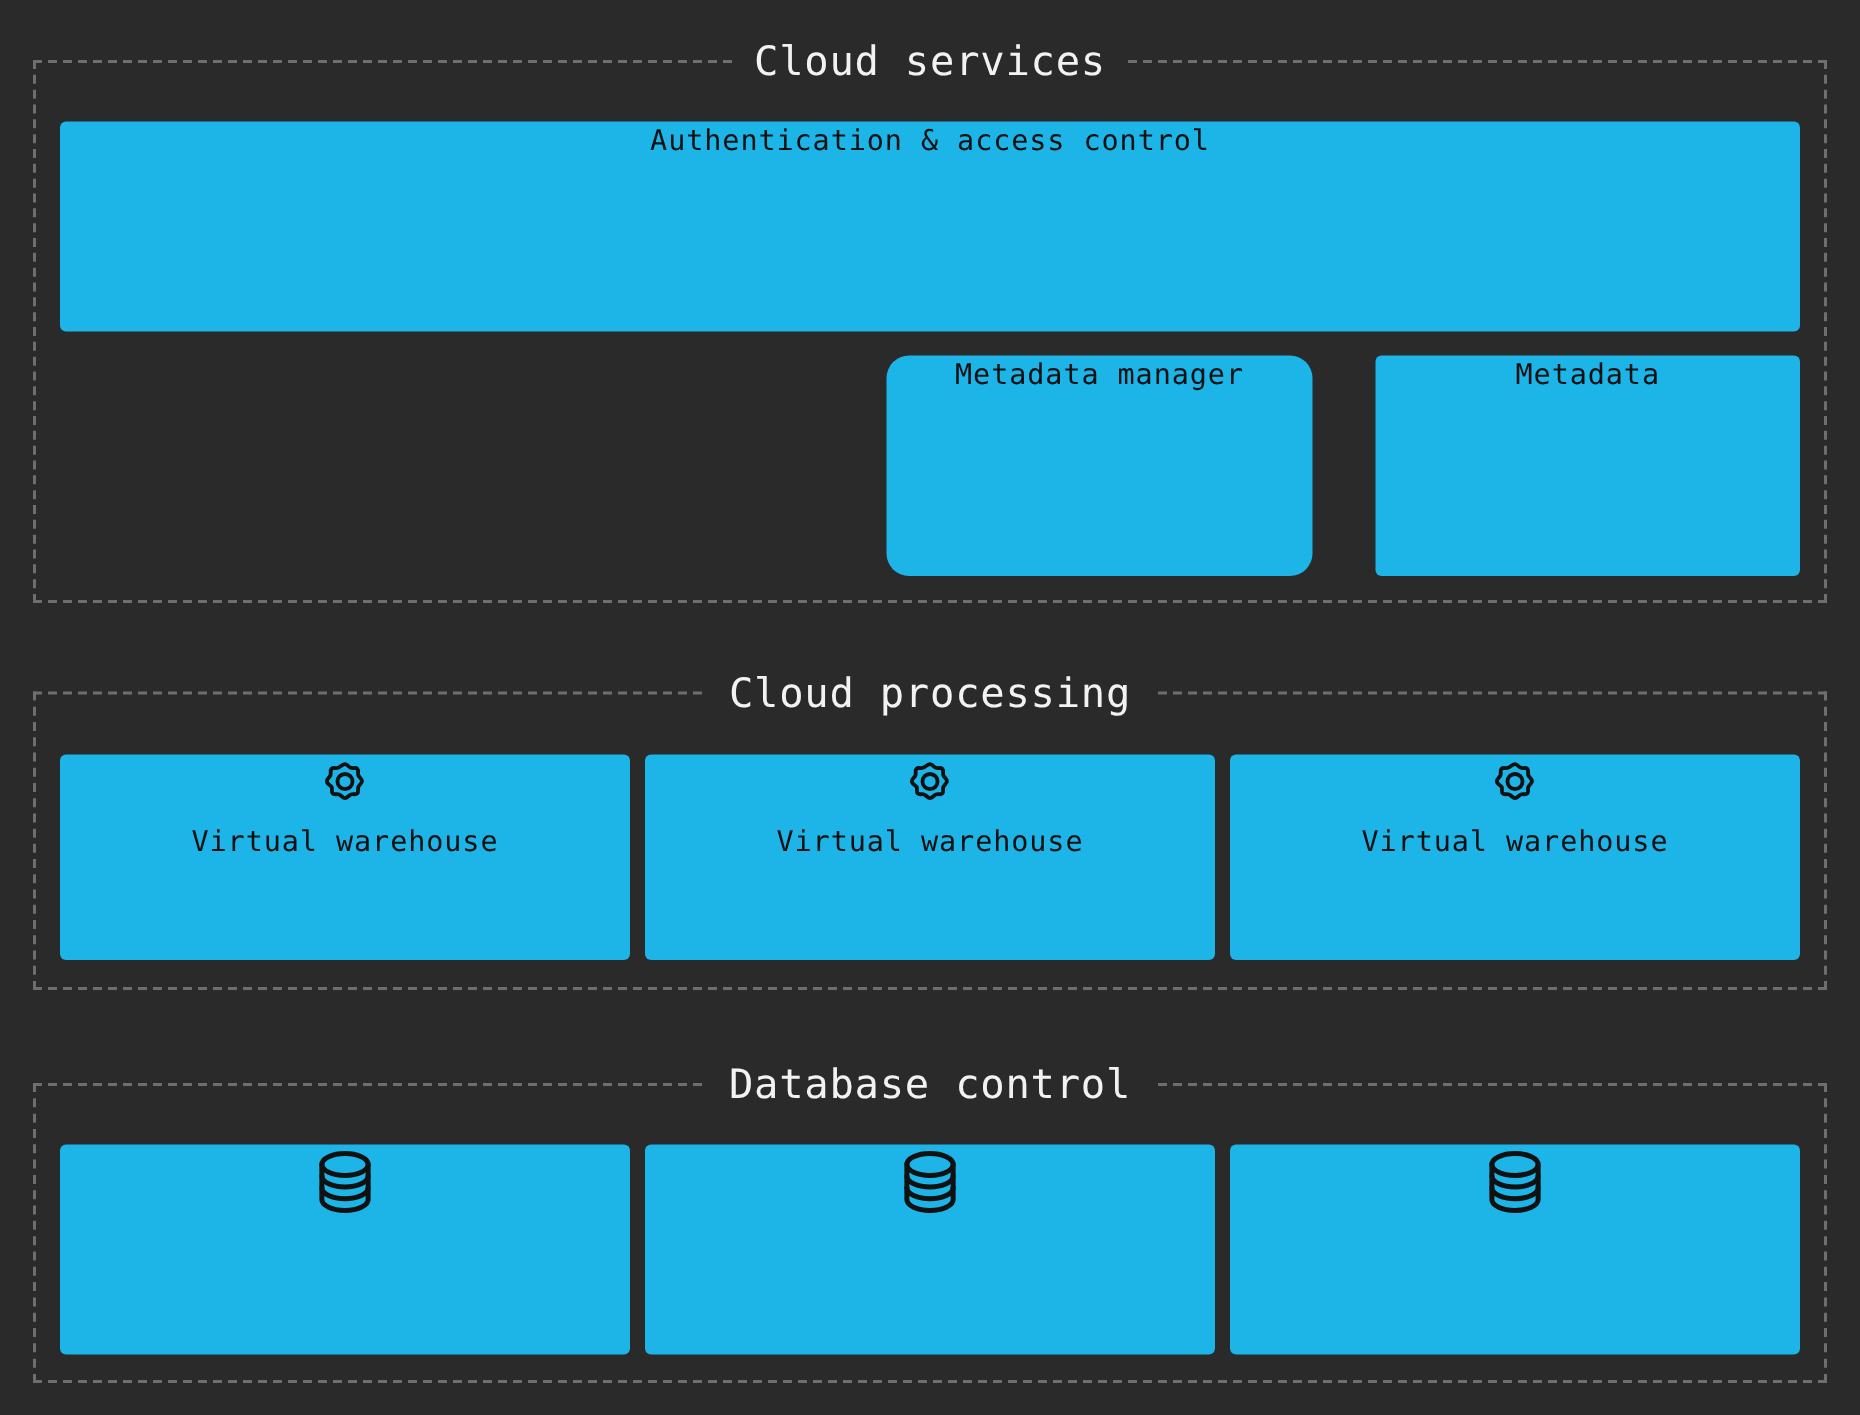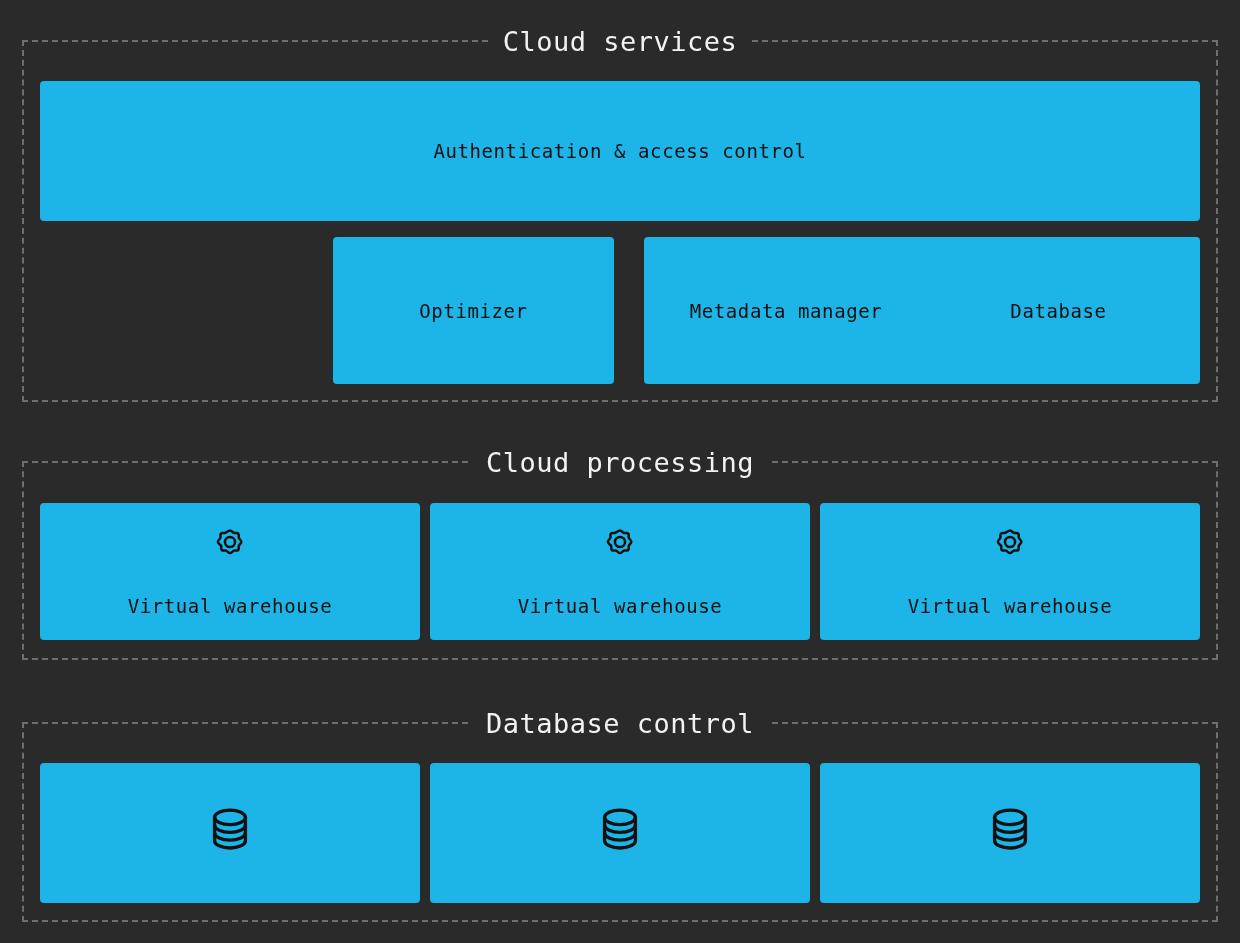--- a/index.html
+++ b/index.html
@@ -48,21 +48,20 @@
   
   .node {
     position: absolute;
     box-sizing: border-box;
     background: #1db4e8;
     border-radius: 4px;
     color: #111111;
     display: flex;
     flex-direction: column;
     align-items: center;
-    justify-content: center;
     text-align: center;
     font-size: 19px;
     line-height: 26px;
     letter-spacing: 0.6px;
     font-family: "DejaVu Sans Mono", "Liberation Mono", monospace;
   }
   .node .label {
     display: block;
     padding: 0 8px;
     white-space: nowrap;
@@ -88,35 +87,34 @@
     top: 81px;
     width: 1160px;
     height: 140px;
   }
   .svc-row-node {
     top: 237px;
     height: 147px;
   }
   #node-infra   { left: 40px;  width: 283px; }
   #node-optimizer { left: 333px; width: 281px; }
-  #node-metadata  { left: 644px; width: 284px; }
+  #node-metadata  { left: 591px; width: 284px; border-radius: 15px; }
   #node-security  { left: 917px; width: 283px; }
 
   
   #group-query-processing {
     left: 22px;
     top: 461px;
     width: 1196px;
     height: 199px;
   }
   .qp-node {
     top: 503px;
     height: 137px;
     width: 380px;
-    gap: 24px;
   }
   #node-vw-1 { left: 40px; }
   #node-vw-2 { left: 430px; }
   #node-vw-3 { left: 820px; }
 
   
   #group-database-storage {
     left: 22px;
     top: 722px;
     width: 1196px;
@@ -142,30 +140,27 @@
 
   <div class="group" id="group-cloud-services">
     <span class="group-title">Cloud services</span>
   </div>
 
   <div class="node" id="node-auth">
     <span class="label">Authentication &amp; access control</span>
   </div>
 
 
-  <div class="node svc-row-node" id="node-optimizer">
-    <span class="label">Optimizer</span>
-  </div>
 
   <div class="node svc-row-node" id="node-metadata">
     <span class="label">Metadata manager</span>
   </div>
 
   <div class="node svc-row-node" id="node-security">
-    <span class="label">Database</span>
+    <span class="label">Metadata</span>
   </div>
 
   <div class="group" id="group-query-processing">
     <span class="group-title">Cloud processing</span>
   </div>
 
   <div class="node icon-node qp-node" id="node-vw-1">
     <span class="icon">
       <svg class="gear-svg" width="36" height="36" viewBox="0 0 24 24" fill="none" stroke="#111111" stroke-width="1.7" stroke-linecap="round" stroke-linejoin="round">
         <path d="M12 3.2c1.05 0 1.62 1.24 2.6 1.62 1.0 .39 2.14-.3 2.88.44s.05 1.88.44 2.88c.38.98 1.62 1.55 1.62 2.6s-1.24 1.62-1.62 2.6c-.39 1 .3 2.14-.44 2.88s-1.88.05-2.88.44c-.98.38-1.55 1.62-2.6 1.62s-1.62-1.24-2.6-1.62c-1-.39-2.14.3-2.88-.44s-.05-1.88-.44-2.88C5.16 12.36 3.92 11.79 3.92 10.74S5.16 9.12 5.54 8.14c.39-1-.3-2.14.44-2.88s1.88-.05 2.88-.44C9.84 4.44 10.95 3.2 12 3.2z" transform="translate(0,1.1)"></path>

